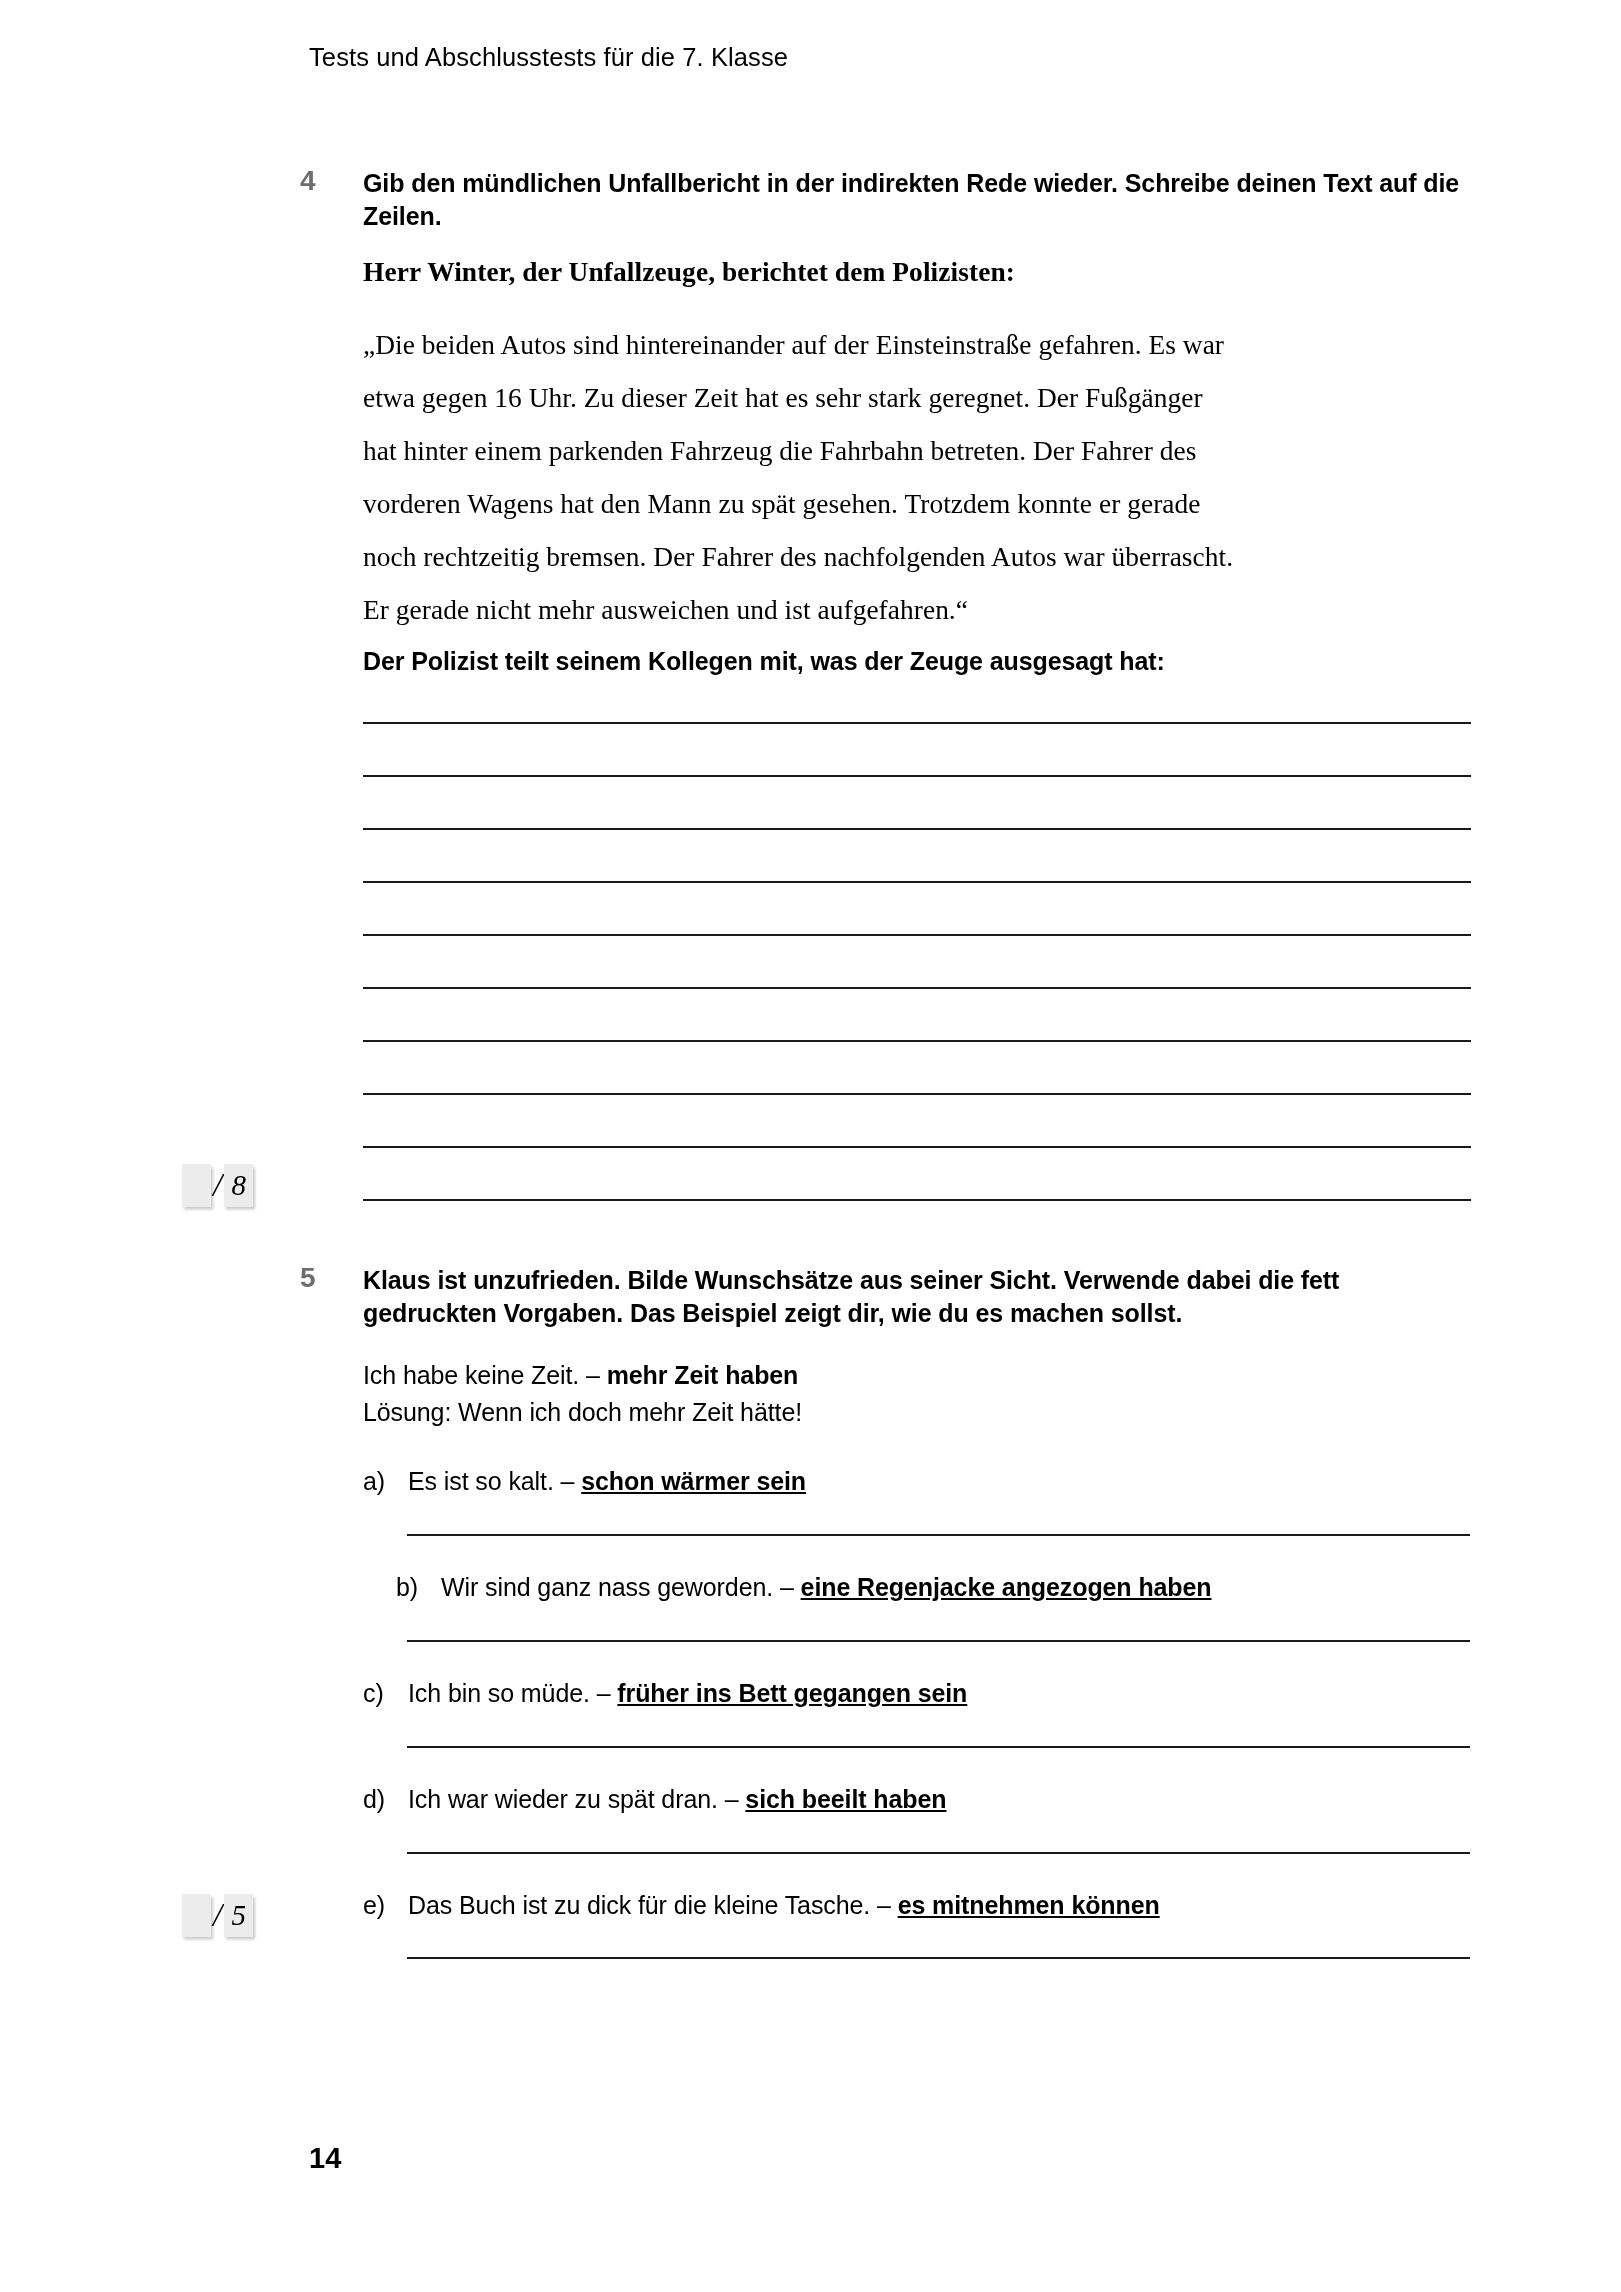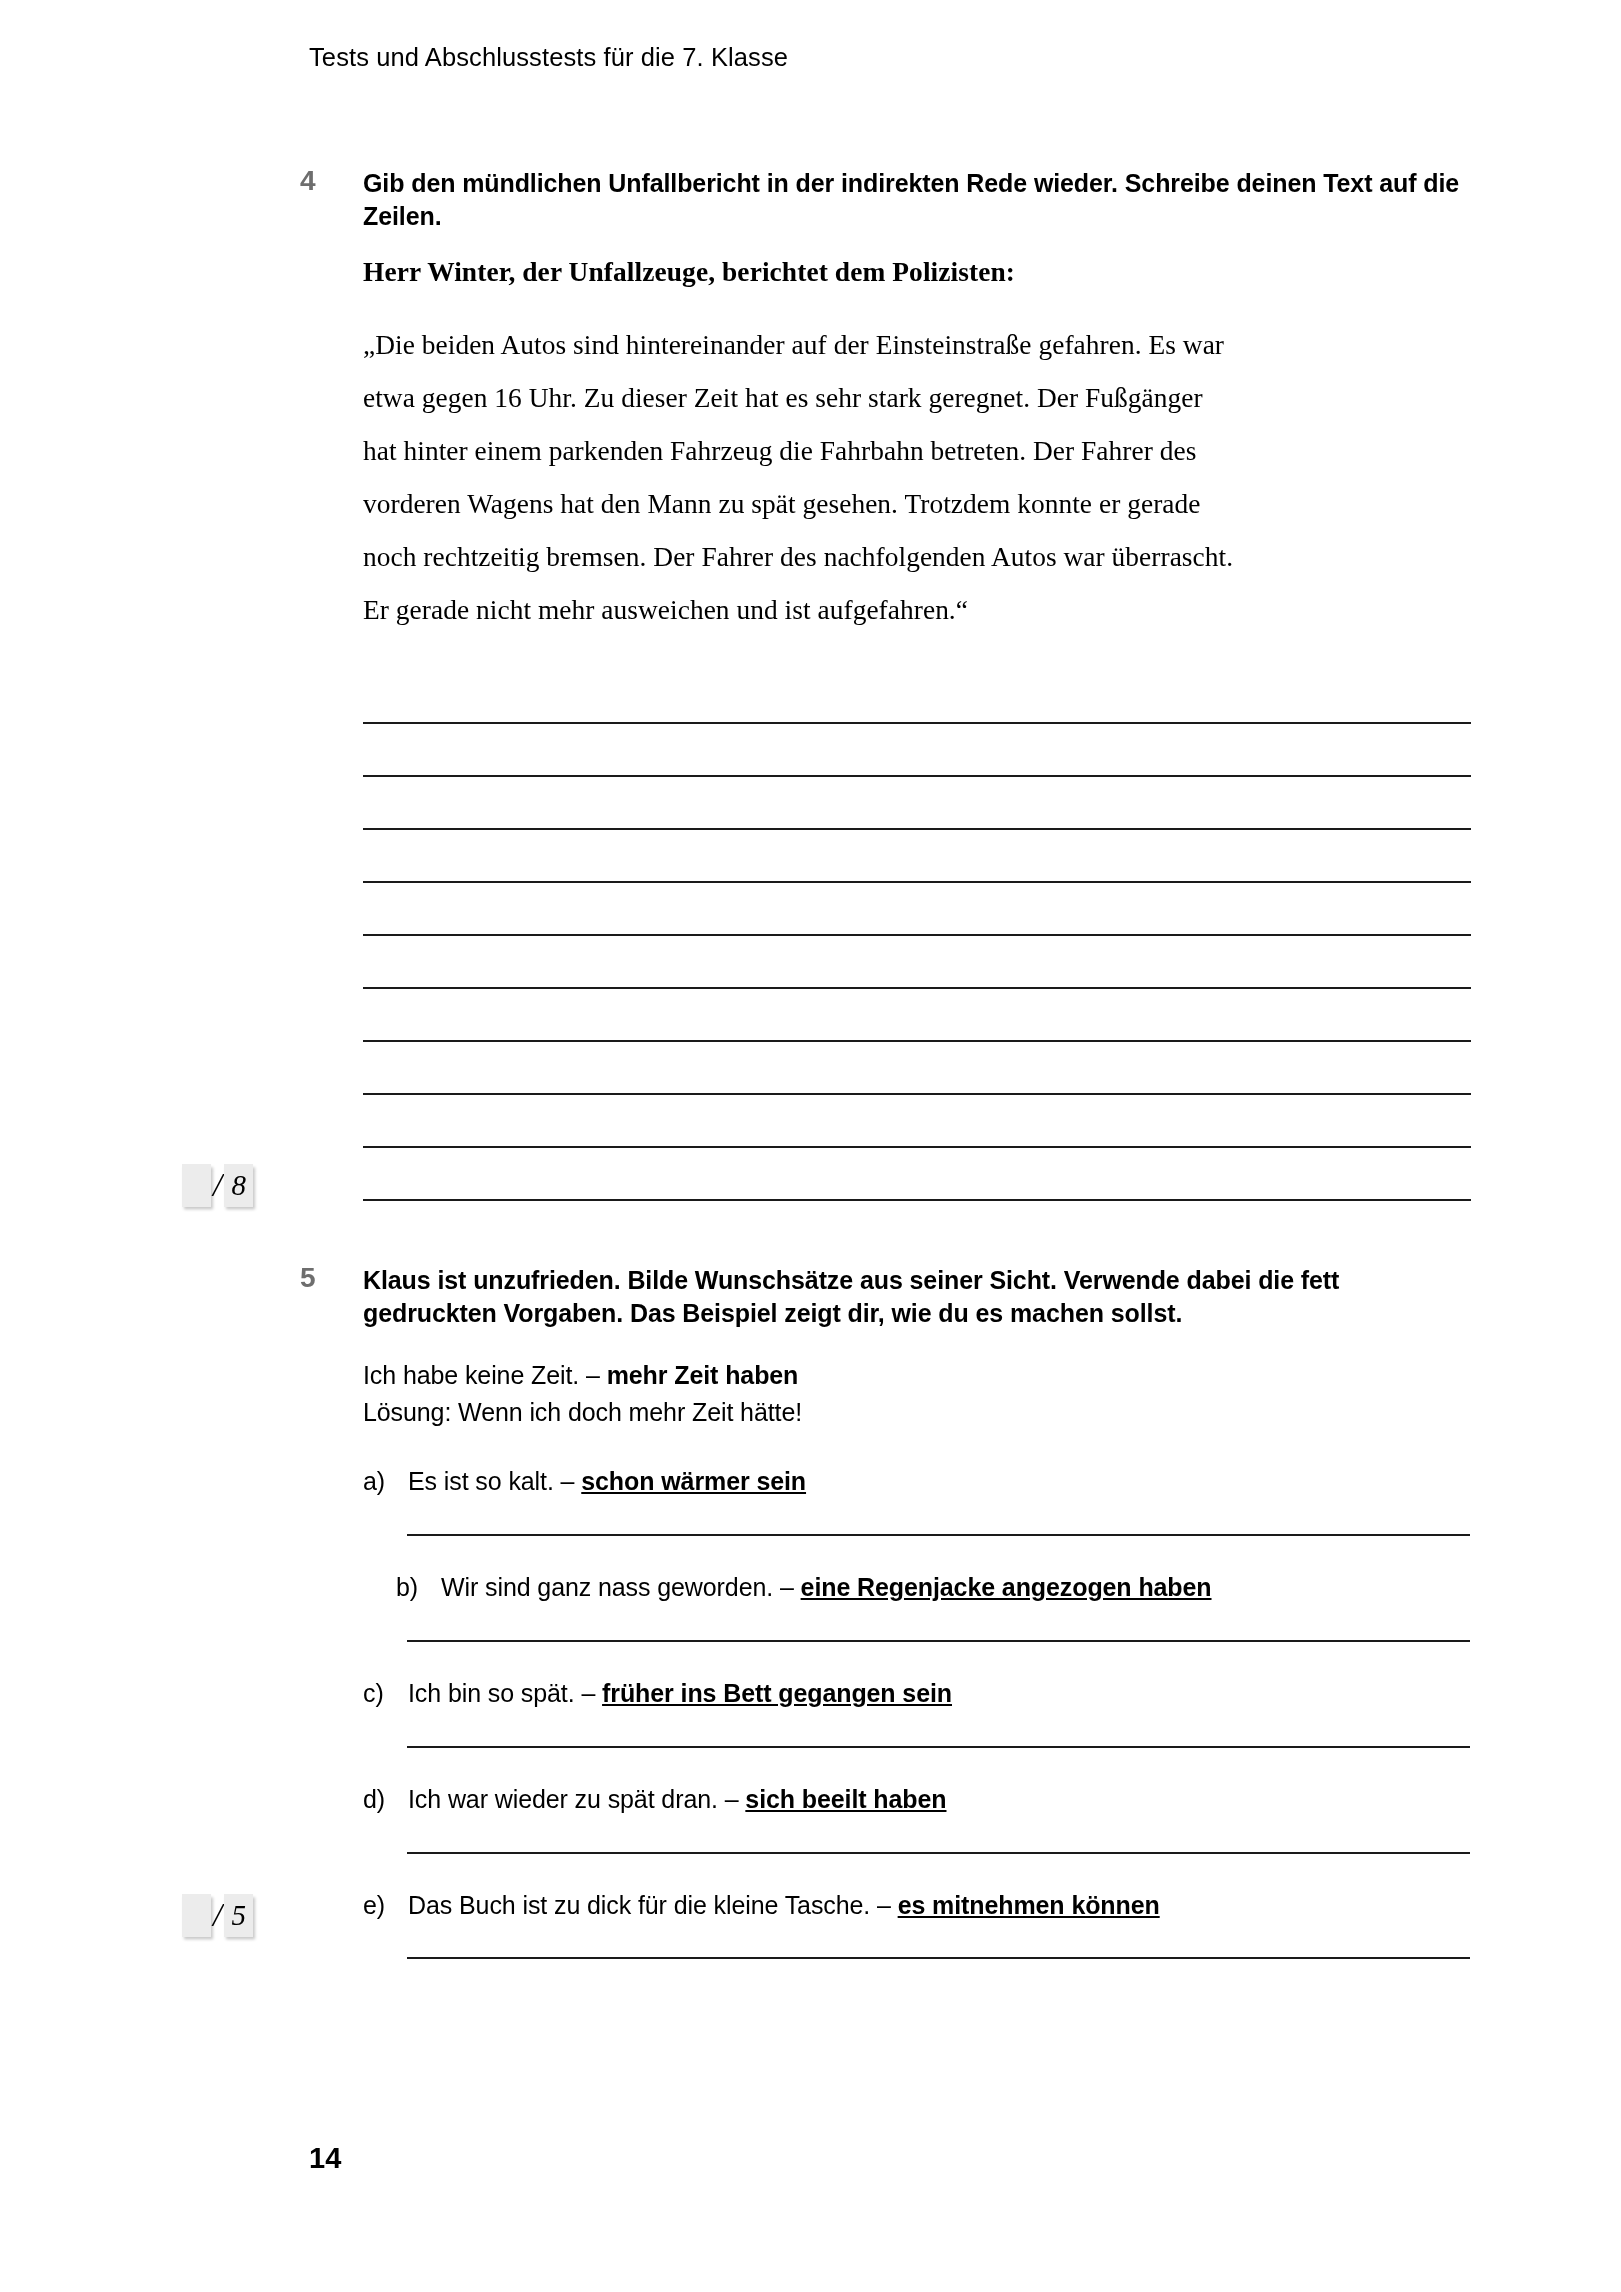--- a/index.html
+++ b/index.html
@@ -179,20 +179,21 @@
 
   <div class="serif-body" style="top:319px;">
     <div>„Die beiden Autos sind hintereinander auf der Einsteinstraße gefahren. Es war</div>
     <div>etwa gegen 16 Uhr. Zu dieser Zeit hat es sehr stark geregnet. Der Fußgänger</div>
     <div>hat hinter einem parkenden Fahrzeug die Fahrbahn betreten. Der Fahrer des</div>
     <div>vorderen Wagens hat den Mann zu spät gesehen. Trotzdem konnte er gerade</div>
     <div>noch rechtzeitig bremsen. Der Fahrer des nachfolgenden Autos war überrascht.</div>
     <div>Er gerade nicht mehr ausweichen und ist aufgefahren.“</div>
   </div>
 
+  <div class="sans-lead" style="top:647px;">Der Polizist teilt seinem Kollegen mit, was der Zeuge ausgesagt hat:</div>
 
   <div class="rule" style="left:363px; width:1108px; top:722px;"></div>
   <div class="rule" style="left:363px; width:1108px; top:775px;"></div>
   <div class="rule" style="left:363px; width:1108px; top:828px;"></div>
   <div class="rule" style="left:363px; width:1108px; top:881px;"></div>
   <div class="rule" style="left:363px; width:1108px; top:934px;"></div>
   <div class="rule" style="left:363px; width:1108px; top:987px;"></div>
   <div class="rule" style="left:363px; width:1108px; top:1040px;"></div>
   <div class="rule" style="left:363px; width:1108px; top:1093px;"></div>
   <div class="rule" style="left:363px; width:1108px; top:1146px;"></div>
@@ -218,21 +219,21 @@
     <span class="letter">a)</span><span>Es ist so kalt. – </span><b>schon wärmer sein</b>
   </div>
   <div class="rule" style="left:407px; width:1063px; top:1534px;"></div>
 
   <div class="ex5-item" style="top:1573px;margin-left:33px;">
     <span class="letter">b)</span><span>Wir sind ganz nass geworden. – </span><b>eine Regenjacke angezogen haben</b>
   </div>
   <div class="rule" style="left:407px; width:1063px; top:1640px;"></div>
 
   <div class="ex5-item" style="top:1679px;">
-    <span class="letter">c)</span><span>Ich bin so spät. – </span><b>früher ins Bett gegangen sein</b>
+    <span class="letter">c)</span><span>Ich bin so müde. – </span><b>früher ins Bett gegangen sein</b>
   </div>
   <div class="rule" style="left:407px; width:1063px; top:1746px;"></div>
 
   <div class="ex5-item" style="top:1785px;">
     <span class="letter">d)</span><span>Ich war wieder zu spät dran. – </span><b>sich beeilt haben</b>
   </div>
   <div class="rule" style="left:407px; width:1063px; top:1852px;"></div>
 
   <div class="ex5-item" style="top:1891px;">
     <span class="letter">e)</span><span>Das Buch ist zu dick für die kleine Tasche. – </span><b>es mitnehmen können</b>

